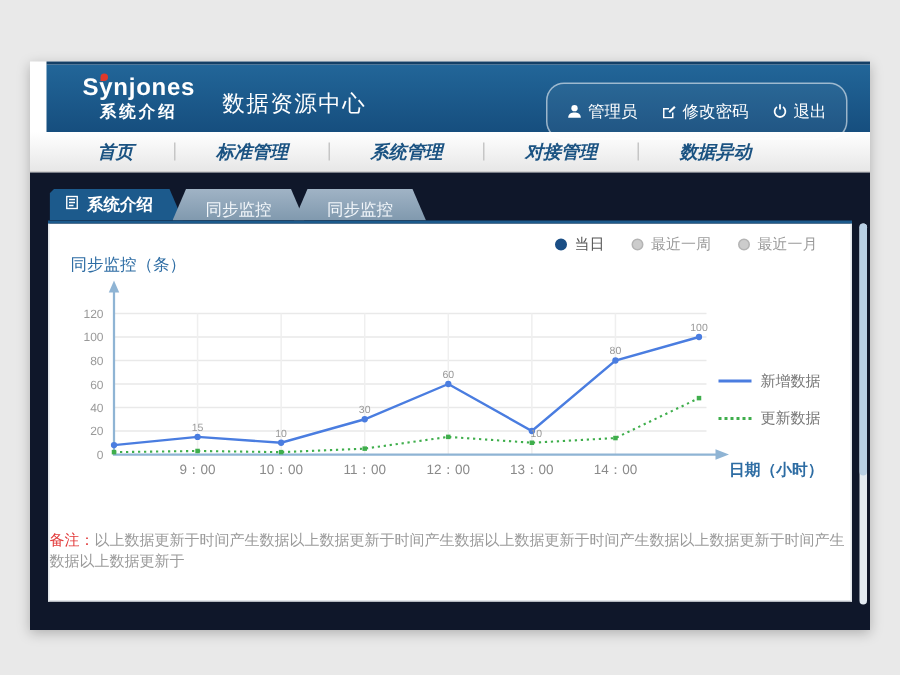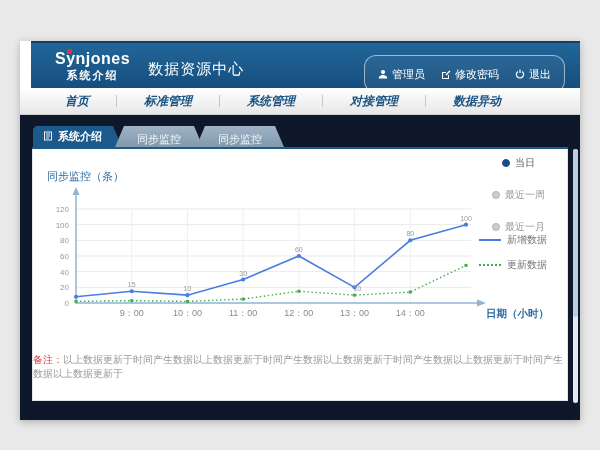--- a/index.html
+++ b/index.html
@@ -34,30 +34,30 @@
   .tab{height:21px;display:flex;align-items:center;gap:5px;font-size:11px;color:#f2f6fa;cursor:pointer;
        box-sizing:border-box;}
   .tab.active{background:#1c5a8c;color:#fff;font-weight:bold;padding:0 20px 0 10px;
        clip-path:polygon(0 100%,0 3px,3px 0,calc(100% - 9px) 0,100% 100%);}
   .tab.inactive{background:linear-gradient(#a0b3c5,#8099ae);padding:0 22px;margin-left:-7px;
        clip-path:polygon(0 100%,9px 0,calc(100% - 9px) 0,100% 100%);align-items:flex-end;}
   .tabs-underline{height:2px;background:#1c5a8c;position:relative;z-index:1;}
   .panel{position:relative;background:#ffffff;height:252px;border:1px solid #e2e6ea;border-top:none;
          box-sizing:border-box;}
   
-  .filter-legend{position:absolute;top:7px;right:22px;display:flex;gap:18px;align-items:center;flex-direction:column;}
+  .filter-legend{position:absolute;top:7px;right:22px;display:flex;gap:18px;align-items:center;}
   .filter-item{display:flex;align-items:center;gap:5px;font-size:10px;color:#9a9a9a;cursor:pointer;}
   .filter-item .radio-dot{width:8px;height:8px;border-radius:50%;background:#cccccc;border:1px solid #b4b4b4;box-sizing:border-box;}
   .filter-item.selected{color:#555;}
   .filter-item.selected .radio-dot{background:#1b4e85;border-color:#1b4e85;}
   .y-axis-title{position:absolute;top:20px;left:14px;font-size:11px;color:#2e6da4;}
   .chart-wrap{position:absolute;top:36px;left:0;right:0;}
   .chart-wrap svg{display:block;font-family:"Liberation Sans","DejaVu Sans",sans-serif;}
   
-  .series-legend{position:absolute;top:84px;right:8px;width:80px;}
+  .series-legend{position:absolute;top:98px;right:8px;width:80px;}
   .series-item{display:flex;align-items:center;gap:6px;font-size:10px;color:#777;margin-bottom:11px;cursor:pointer;}
   .series-swatch{width:22px;height:0;border-top:2px solid #4a7de0;}
   .series-swatch.dotted{border-top-style:dotted;border-top-color:#3fae4c;}
   
   .note{position:absolute;top:204px;left:0;right:0;text-align:left;font-size:10px;color:#9a9a9a;}
   .note-prefix{color:#e23b3b;}
   
   .scrollbar{position:absolute;right:2px;top:34px;width:5px;height:254px;background:#e3ebf2;border-radius:3px;}
   .scrollbar .thumb{width:5px;height:168px;background:#b7cfe4;border-radius:3px;}
 </style>

